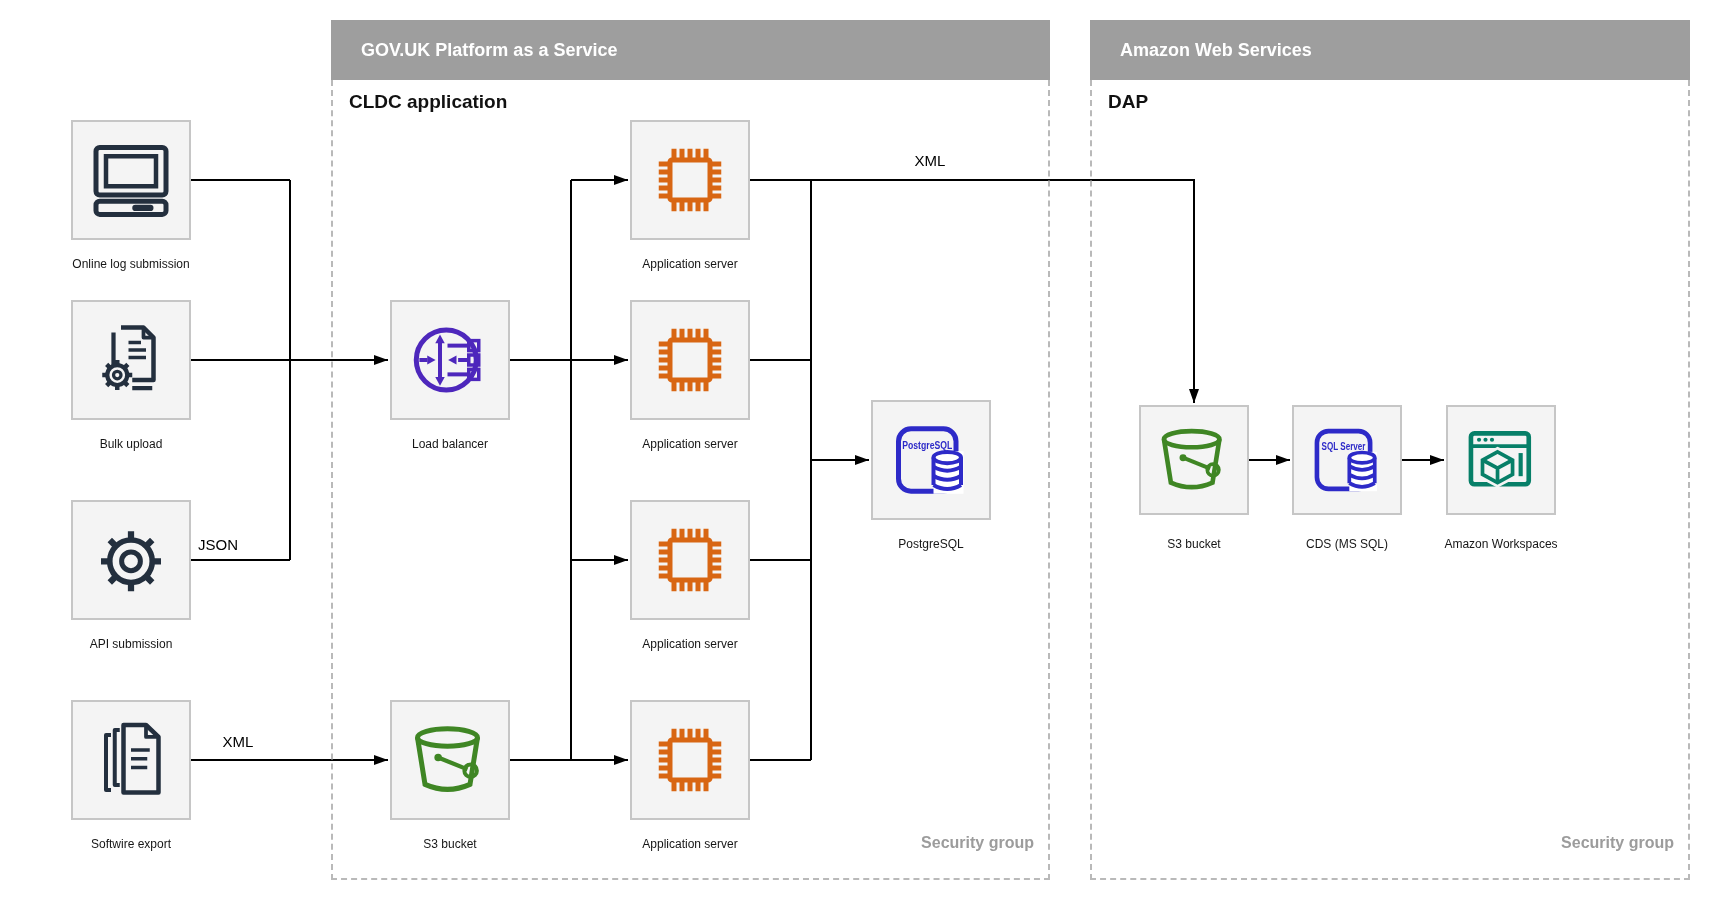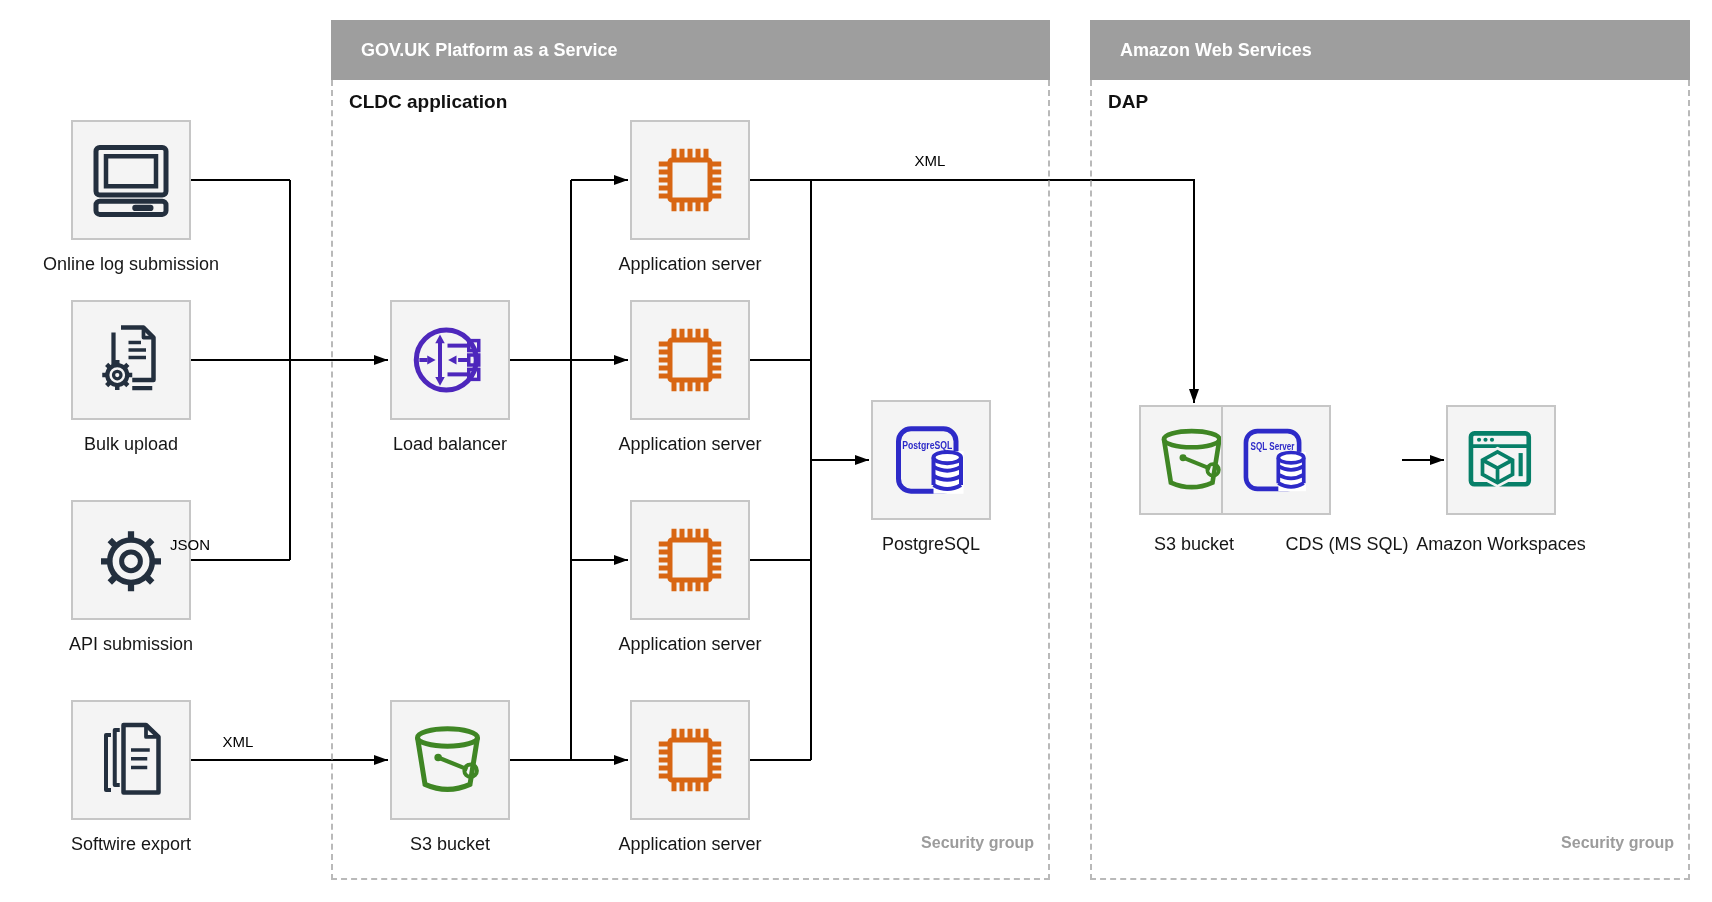--- a/index.html
+++ b/index.html
@@ -6,24 +6,24 @@
   html,body{margin:0;padding:0;background:#ffffff;}
   body{width:1712px;height:902px;position:relative;overflow:hidden;
        font-family:"Liberation Sans",sans-serif;color:#161616;}
   .container-body{position:absolute;border:2px dashed #b9b9b9;border-top:none;box-sizing:border-box;background:transparent;}
   .container-bar{position:absolute;background:#9e9e9e;box-sizing:border-box;}
   .container-title{color:#ffffff;font-size:18px;font-weight:bold;line-height:60px;padding-left:30px;white-space:nowrap;}
   .sub-label{position:absolute;font-size:19px;font-weight:bold;color:#111111;white-space:nowrap;}
   .security-label{position:absolute;width:200px;text-align:right;font-size:16px;color:#9c9c9c;white-space:nowrap;font-weight:bold;}
   .box{position:absolute;background:#f4f4f4;border:2px solid #c6c6c6;box-sizing:border-box;
        display:flex;align-items:center;justify-content:center;}
-  .node-label{position:absolute;width:200px;text-align:center;font-size:18px;line-height:19px;color:#161616;white-space:nowrap;}
+  .node-label{position:absolute;width:200px;text-align:center;font-size:12px;line-height:19px;color:#161616;white-space:nowrap;}
   .edge-label{position:absolute;width:96px;font-size:15px;color:#000000;line-height:18px;}
   .edge-label.center{text-align:center;}
-  .edge-label.right{text-align:left;}
+  .edge-label.right{text-align:center;}
   svg.edges{position:absolute;left:0;top:0;}
   .icon{display:block;}
 </style>
 </head>
 <body>
 
 <svg class="edges" width="1712" height="902" viewBox="0 0 1712 902">
   <defs>
     <marker id="arw" markerUnits="userSpaceOnUse" markerWidth="18" markerHeight="14" refX="15" refY="6" orient="auto">
       <path d="M1,1 L15,6 L1,11 Z" fill="#000"></path>
@@ -205,21 +205,21 @@
   <svg class="icon" width="74" height="74" viewBox="0 0 64 64" fill="none" stroke="#3f8624">
     <ellipse cx="30" cy="14" rx="24" ry="7" stroke-width="4"></ellipse>
     <path d="M6,14 L12,51.5 Q30,59.5 48,51.5 L54,14" stroke-width="4"></path>
     <circle cx="22.5" cy="30" r="3" fill="#3f8624" stroke="none"></circle>
     <path d="M22.5,30 L46,39.5" stroke-width="3.4"></path>
     <circle cx="48.5" cy="40.5" r="5" stroke-width="3.2"></circle>
   </svg>
 </div>
 <div class="node-label" style="left:1094px;top:535px;">S3 bucket</div>
 
-<div class="box" style="left:1221px;top:405px;width:110px;height:110px;">
+<div class="box" style="left:1292px;top:405px;width:110px;height:110px;">
   <svg class="icon" width="74" height="74" viewBox="0 0 64 64" fill="none" stroke="#2d2ac8">
     <rect x="6" y="7" width="46" height="50" rx="10" stroke-width="4"></rect>
     <text x="29" y="23" font-size="9.2" font-weight="bold" fill="#2d2ac8" stroke="none" text-anchor="middle" textLength="38" lengthAdjust="spacingAndGlyphs" font-family="Liberation Sans, sans-serif">SQL Server</text>
     <rect x="34" y="25" width="24" height="34" fill="#ffffff" stroke="none"></rect>
     <ellipse cx="45" cy="30" rx="11" ry="4.5" fill="#ffffff" stroke-width="3.2"></ellipse>
     <path d="M34,30 V52 M56,30 V52" stroke-width="3.2"></path>
     <path d="M34,52 Q45,58.5 56,52" stroke-width="3.2"></path>
     <path d="M34,37.3 Q45,43.8 56,37.3" stroke-width="3.2"></path>
     <path d="M34,44.6 Q45,51.1 56,44.6" stroke-width="3.2"></path>
   </svg>

